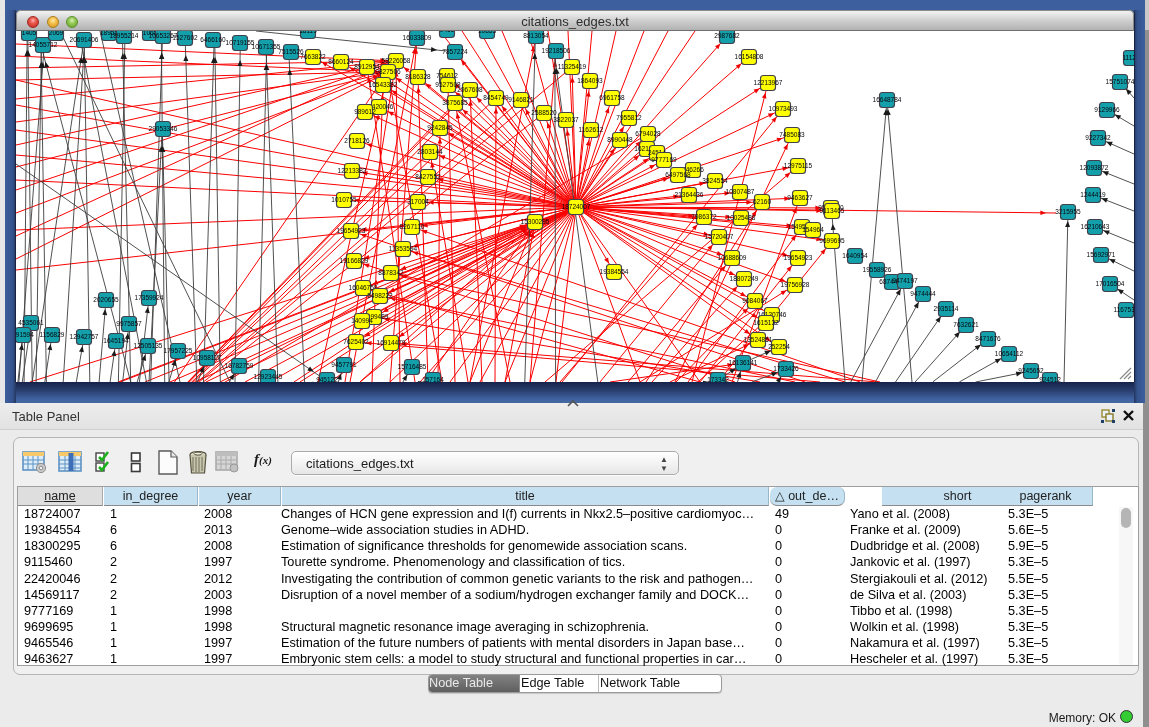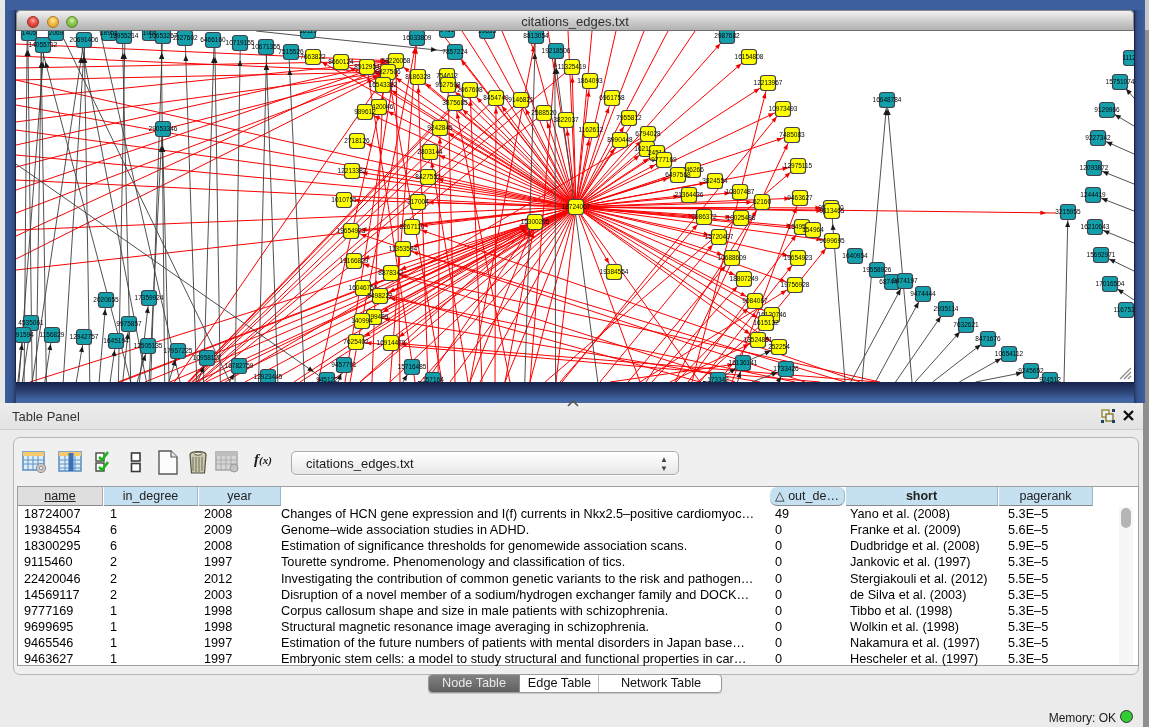--- a/index.html
+++ b/index.html
@@ -72,21 +72,21 @@
 .c7 { left:990px; width:90px; }
 
 #vscroll { position:absolute; left:1101px; top:20px; width:14px; height:158px; background:#f7f7f7;}
 #vscroll .thumb { position:absolute; left:2px; top:1px; width:10px; height:20px; background:#b5b5b5;
   border-radius:5px; }
 
 
 #tabs { position:absolute; left:428px; top:271px; width:294px; height:19px;
   border-radius:4px; border:1px solid #9a9a9a; background:#fff;
   box-shadow:0 1px 1px rgba(0,0,0,.15); font-size:12.7px; }
-#tabs .seg { position:absolute; top:0; height:17px; line-height:17px; text-align:center; color:#111; }
+#tabs .seg { position:absolute; top:0; height:17px; line-height:17px; text-align:left; color:#111; }
 #tabs .s1 { left:0; width:91px; background:linear-gradient(#828282,#5f5f5f); color:#e9e9e9;
   border-radius:3px 0 0 3px; border-right:1px solid #8e8e8e;}
 #tabs .s2 { left:92px; width:78px; border-right:1px solid #bbb; }
 #tabs .s3 { left:171px; width:122px; }
 
 #mem { position:absolute; right:33px; top:308px; font-size:12px; color:#1a1a1a; }
 #memdot { position:absolute; left:1120px; top:307px; width:13px; height:13px; border-radius:50%;
   background:#33cc33; border:1.4px solid #333; }
 </style></head>
 <body>
@@ -668,37 +668,38 @@
         <div id="combo">
             <span class="ctext">citations_edges.txt</span>
           <div class="arr">▲<br>▼</div>
         </div>
       </div>
       <div id="tarea">
         <div id="thead">
           <span class="hc" style="left:0;width:85px;background:#dedede;border-right:1px solid #aaa;text-decoration:underline;">name</span>
           <span class="hc" style="left:86px;width:94px;">in_degree</span>
           <span class="hc" style="left:181px;width:82px;">year</span>
+          <span class="hc" style="left:264px;width:487px;">title</span>
           <span class="hc" style="left:752px;width:75px;border-radius:7px;">△ out_de…</span>
-          <span class="hc" style="left:828px;width:152px;font-weight:bold;">short</span>
+          <span class="hc" style="left:864px;width:152px;">short</span>
           <span class="hc" style="left:981px;width:94px;">pagerank</span>
         </div>
 <div class="trow" style="top:19.0px">
             <span class="c1">18724007</span>
             <span class="c2">1</span>
             <span class="c3">2008</span>
             <span class="c4">Changes of HCN gene expression and I(f) currents in Nkx2.5–positive cardiomyoc…</span>
             <span class="c5">49</span>
             <span class="c6">Yano et al. (2008)</span>
             <span class="c7">5.3E–5</span>
           </div>
 <div class="trow" style="top:35.1px">
             <span class="c1">19384554</span>
             <span class="c2">6</span>
-            <span class="c3">2009</span>
+            <span class="c3">2013</span>
             <span class="c4">Genome–wide association studies in ADHD.</span>
             <span class="c5">0</span>
             <span class="c6">Franke et al. (2009)</span>
             <span class="c7">5.6E–5</span>
           </div>
 <div class="trow" style="top:51.3px">
             <span class="c1">18300295</span>
             <span class="c2">6</span>
             <span class="c3">2008</span>
             <span class="c4">Estimation of significance thresholds for genomewide association scans.</span>
@@ -730,21 +731,20 @@
             <span class="c3">2003</span>
             <span class="c4">Disruption of a novel member of a sodium/hydrogen exchanger family and DOCK…</span>
             <span class="c5">0</span>
             <span class="c6">de Silva et al. (2003)</span>
             <span class="c7">5.3E–5</span>
           </div>
 <div class="trow" style="top:115.9px">
             <span class="c1">9777169</span>
             <span class="c2">1</span>
             <span class="c3">1998</span>
-            <span class="c4">Corpus callosum shape and size in male patients with schizophrenia.</span>
             <span class="c5">0</span>
             <span class="c6">Tibbo et al. (1998)</span>
             <span class="c7">5.3E–5</span>
           </div>
 <div class="trow" style="top:132.1px">
             <span class="c1">9699695</span>
             <span class="c2">1</span>
             <span class="c3">1998</span>
             <span class="c4">Structural magnetic resonance image averaging in schizophrenia.</span>
             <span class="c5">0</span>

